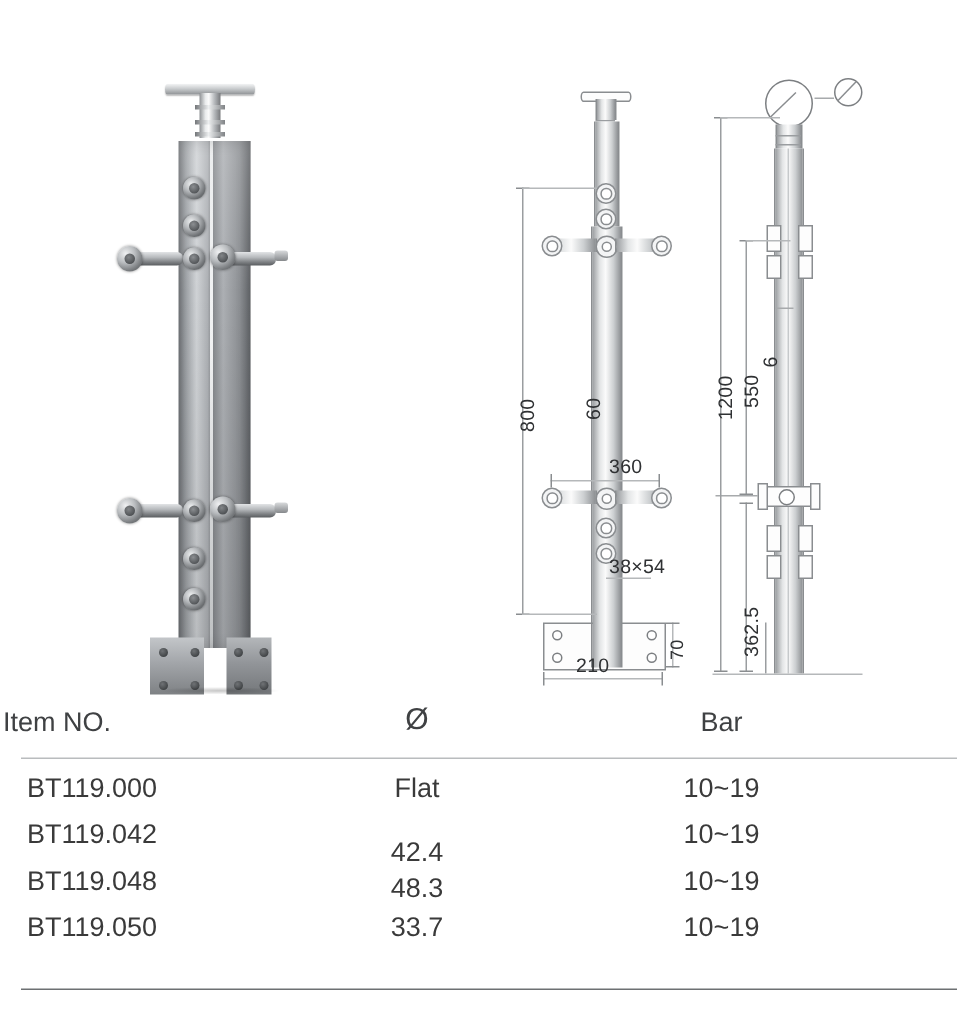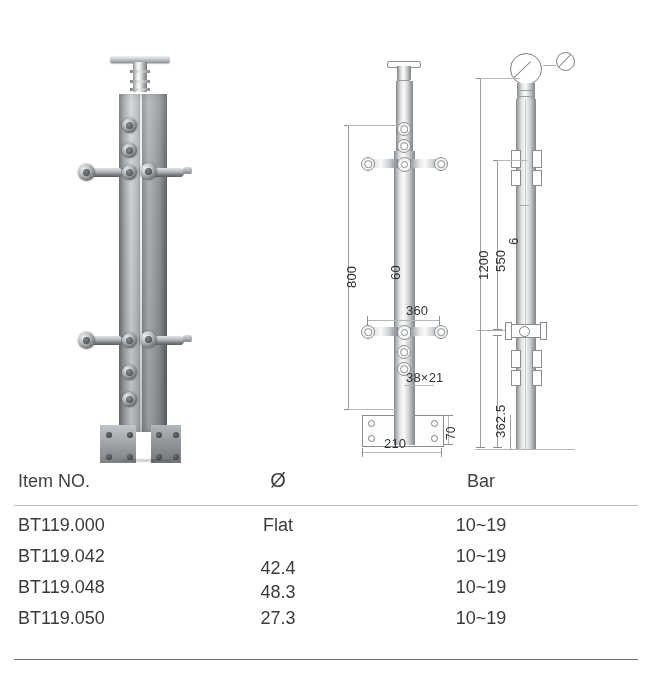--- a/index.html
+++ b/index.html
@@ -216,21 +216,21 @@
     <div class="dim rot" style="left:14px;top:248px">800</div>
 
     <div class="dim rot" style="left:58px;top:240px">60</div>
 
     <div class="dimline" style="left:37px;top:280px;width:73px;height:1px;background:#b5b8ba"></div>
     <div class="tickmark" style="left:37px;top:276px;width:1px;height:9px"></div>
     <div class="tickmark" style="left:109px;top:276px;width:1px;height:9px"></div>
     <div class="dim" style="left:76px;top:263px">360</div>
 
     <div class="dimline" style="left:74px;top:345px;width:30px;height:1px;background:#b5b8ba"></div>
-    <div class="dim" style="left:76px;top:330px">38×21</div>
+    <div class="dim" style="left:76px;top:330px">38×54</div>
 
     <div class="dimline" style="left:32px;top:412px;width:80px;height:1px;background:#b5b8ba"></div>
     <div class="tickmark" style="left:32px;top:408px;width:1px;height:9px"></div>
     <div class="tickmark" style="left:111px;top:408px;width:1px;height:9px"></div>
     <div class="dim" style="left:54px;top:396px">210</div>
 
     <div class="dimline" style="left:118px;top:375px;width:1px;height:30px;background:#b5b8ba"></div>
     <div class="tickmark" style="left:114px;top:375px;width:9px;height:1px"></div>
     <div class="tickmark" style="left:114px;top:404px;width:9px;height:1px"></div>
     <div class="dim rot" style="left:114px;top:400px;font-size:12px">70</div>
@@ -287,38 +287,38 @@
     <div class="dim rot" style="left:51px;top:205px">6</div>
 
     <div class="dimline" style="left:42px;top:295px;width:1px;height:113px"></div>
     <div class="tickmark" style="left:38px;top:295px;width:9px;height:1px"></div>
     <div class="tickmark" style="left:38px;top:407px;width:9px;height:1px"></div>
     <div class="dim rot" style="left:38px;top:398px">362.5</div>
   </div>
 
   <div class="spec">
 
-    <div class="cell hdr" style="left:18px;top:9px">Item NO.</div>
+    <div class="cell hdr" style="left:2px;top:9px">Item NO.</div>
     <div class="cell hdr c" style="left:278px;top:7px;font-size:20px">Ø</div>
     <div class="cell hdr c" style="left:481px;top:9px">Bar</div>
 
     <div class="rowline" style="top:43px"></div>
 
     <div class="cell" style="left:18px;top:53px">BT119.000</div>
     <div class="cell c" style="left:278px;top:53px">Flat</div>
     <div class="cell c" style="left:481px;top:53px">10~19</div>
 
     <div class="cell" style="left:18px;top:84px">BT119.042</div>
     <div class="cell c" style="left:278px;top:96px">42.4</div>
     <div class="cell c" style="left:481px;top:84px">10~19</div>
 
     <div class="cell" style="left:18px;top:115px">BT119.048</div>
     <div class="cell c" style="left:278px;top:120px">48.3</div>
     <div class="cell c" style="left:481px;top:115px">10~19</div>
 
     <div class="cell" style="left:18px;top:146px">BT119.050</div>
-    <div class="cell c" style="left:278px;top:146px">27.3</div>
+    <div class="cell c" style="left:278px;top:146px">33.7</div>
     <div class="cell c" style="left:481px;top:146px">10~19</div>
 
     <div class="rowline strong" style="top:197px"></div>
   </div>
 
 </div>
 
 </body></html>

